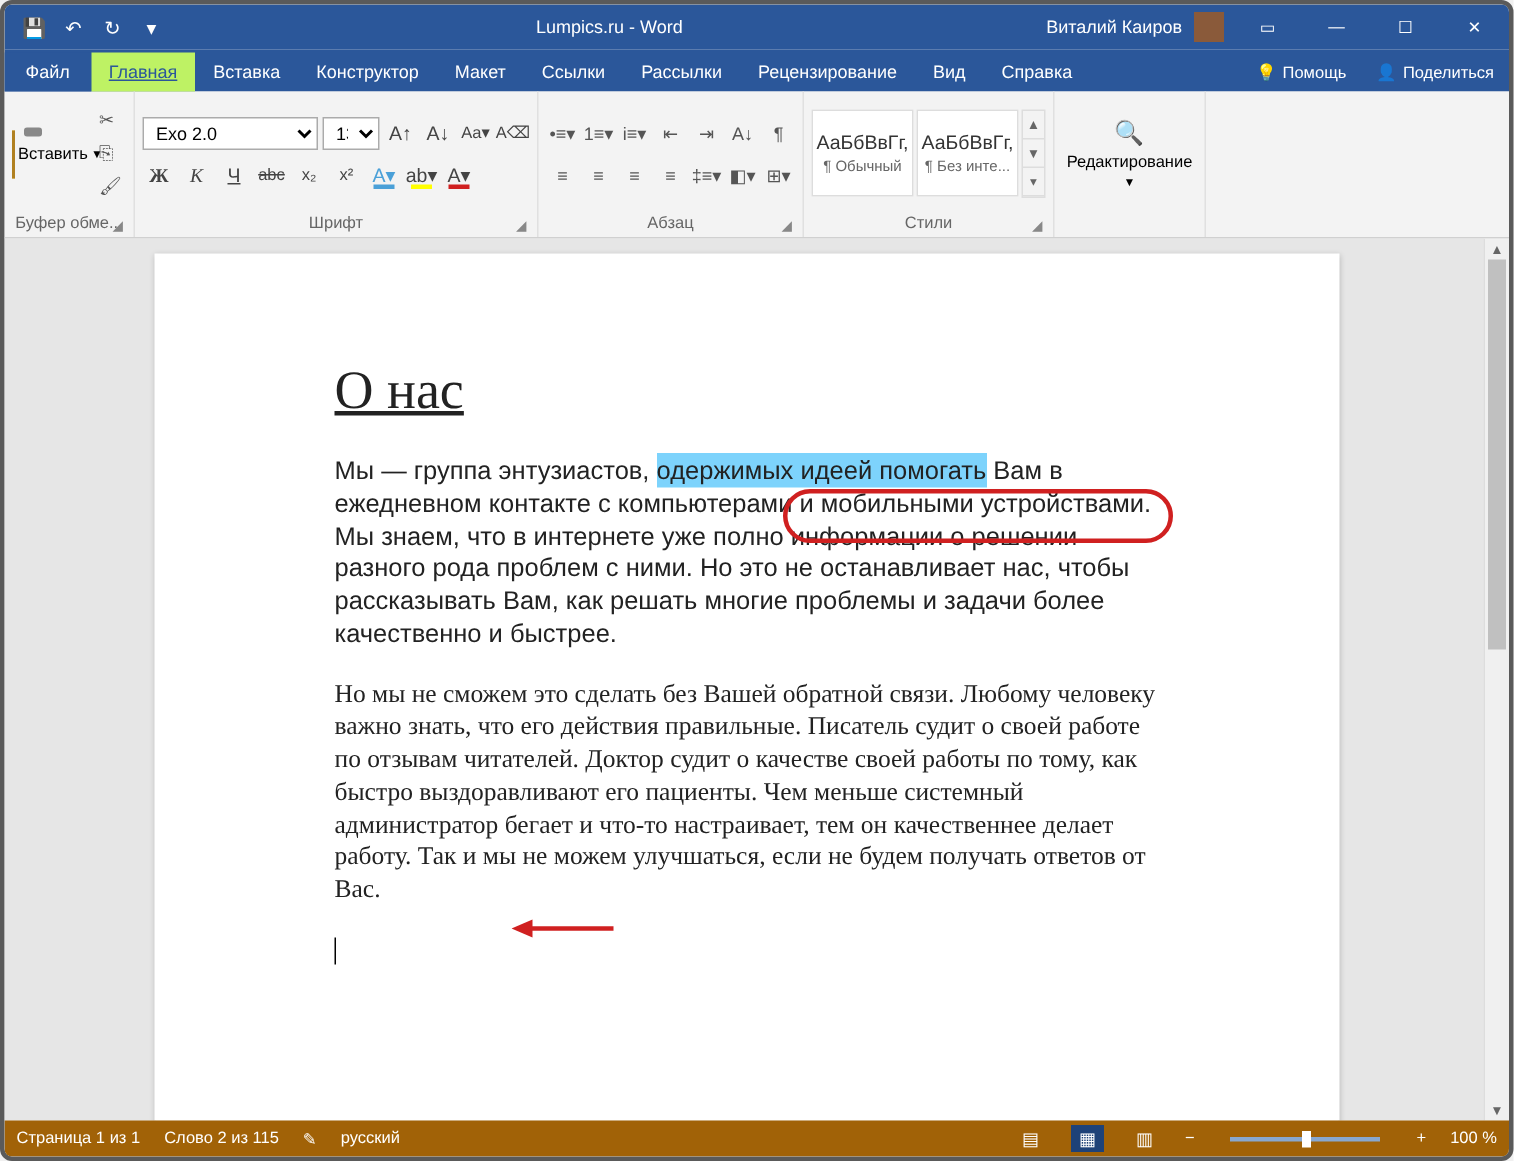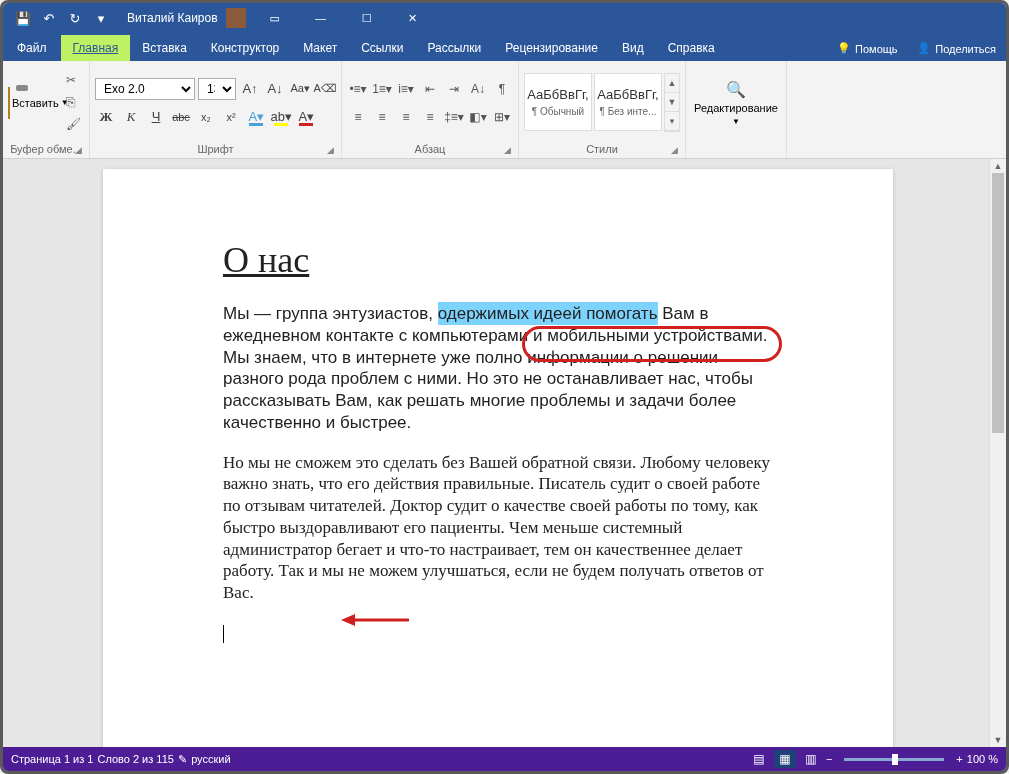--- a/index.html
+++ b/index.html
@@ -34,21 +34,21 @@
 .clipboard .paste-btn { display: flex; flex-direction: row; align-items: center; width: 50px; font-size: 11px; gap: 2px; }
 .clipboard .clipboard-icon { width: 28px; height: 32px; background: #f0c040; border: 1px solid #b08020; position: relative; }
 .clipboard .clipboard-icon::before { content: ""; position: absolute; top: -3px; left: 7px; width: 12px; height: 6px; background: #888; border-radius: 2px; }
 .clipboard .small-btns { display: flex; flex-direction: column; gap: 6px; padding-left: 4px; }
 .clipboard .small-btns span { width: 18px; height: 16px; font-size: 12px; color: #555; }
 
 
 .font .row { display: flex; gap: 3px; align-items: center; }
 .font .col { display: flex; flex-direction: column; gap: 6px; }
 .font select, .font .combo { height: 22px; border: 1px solid #ababab; background: #fff; font-size: 12px; padding: 0 4px; }
-.font .font-name { width: 100px; }
+.font .font-name { width: 117px; }
 .font .font-size { width: 38px; }
 .font .btn { width: 22px; height: 22px; display: inline-flex; align-items: center; justify-content: center; font-size: 13px; color: #444; border: 1px solid transparent; }
 .font .btn.small { font-size: 11px; }
 .font .btn.bold { font-weight: bold; font-family: "Times New Roman"; }
 .font .btn.italic { font-style: italic; font-family: "Times New Roman"; }
 .font .btn.underline { text-decoration: underline; }
 .font .btn.strike { text-decoration: line-through; }
 .font .color-bar { position: relative; }
 .font .color-bar::after { content: ""; position: absolute; bottom: 1px; left: 3px; right: 3px; height: 3px; background: var(--bar-color, red); }
 
@@ -79,36 +79,37 @@
 
 .page { position: absolute; left: 100px; top: 10px; width: 790px; height: 620px; background: #fff; box-shadow: 0 1px 4px rgba(0,0,0,0.2); padding: 70px 120px 40px 120px; }
 .page h1 { font-family: Georgia, serif; font-size: 36px; font-weight: normal; margin-bottom: 22px; color: #222; text-decoration: underline; }
 .page p { font-family: Georgia, serif; font-size: 17px; line-height: 1.28; color: #222; margin-bottom: 18px; }
 .page .highlight { background: #7dd3fc; padding: 2px 0; }
 .annotation-box { position: absolute; border: 3px solid #d02020; border-radius: 18px; pointer-events: none; }
 .cursor-line { display: inline-block; width: 1px; height: 18px; background: #000; vertical-align: middle; }
 .arrow-annotation { position: absolute; color: #d02020; font-size: 24px; pointer-events: none; }
 
 
-.statusbar { position: absolute; bottom: 0; left: 0; right: 0; height: 24px; background: #4c1d95; color: #fff; font-size: 11px; display: flex; align-items: center; padding: 0 8px; gap: 4px; }
+.statusbar { position: absolute; bottom: 0; left: 0; right: 0; height: 24px; background: #a16207; color: #fff; font-size: 11px; display: flex; align-items: center; padding: 0 8px; gap: 16px; }
 .statusbar .spacer { flex: 1; }
 .statusbar .view-btn { width: 22px; height: 18px; display: inline-flex; align-items: center; justify-content: center; font-size: 12px; }
 .statusbar .zoom-slider { width: 100px; height: 3px; background: #88a8d0; position: relative; margin: 0 8px; }
 .statusbar .zoom-slider .handle { position: absolute; left: 48px; top: -4px; width: 6px; height: 11px; background: #fff; }
 </style>
 </head>
 <body>
 
 <div class="titlebar">
   <div class="qat">
     <span>💾</span>
     <span>↶</span>
     <span>↻</span>
     <span>▾</span>
   </div>
+  <div class="doc-title">Lumpics.ru - Word</div>
   <div class="user">
     <span>Виталий Каиров</span>
     <span class="avatar"></span>
   </div>
   <div class="win-controls">
     <span>▭</span>
     <span>—</span>
     <span>☐</span>
     <span>✕</span>
   </div>

